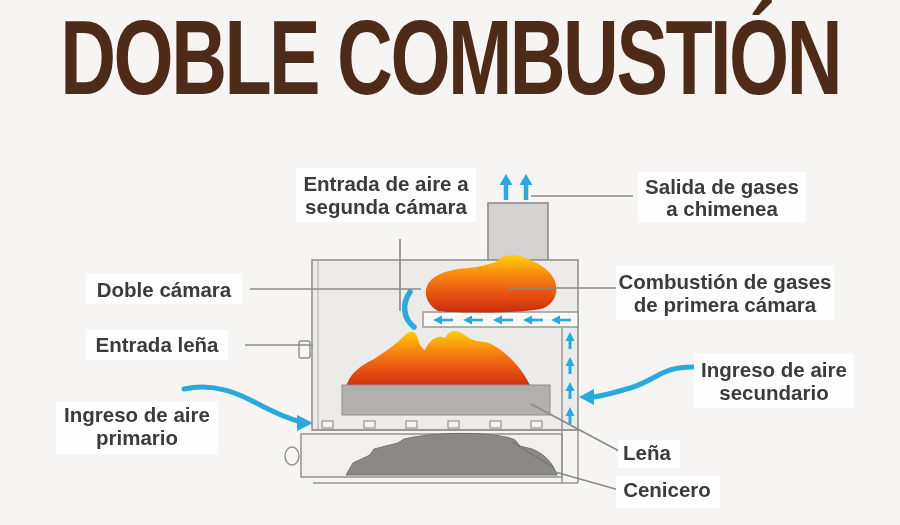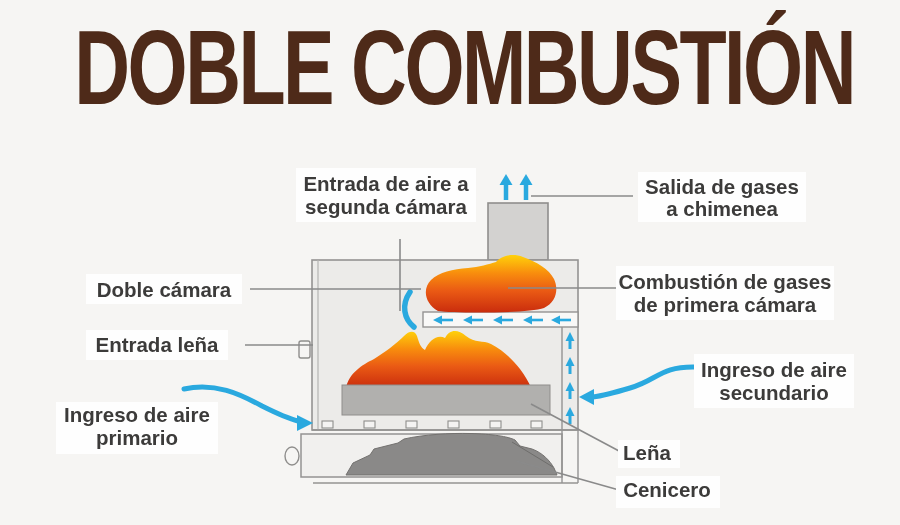--- a/index.html
+++ b/index.html
@@ -2,22 +2,22 @@
 <html><head>
 <meta charset="utf-8">
 <style>
   html,body{margin:0;padding:0;}
   body{
     width:900px;height:525px;position:relative;overflow:hidden;
     background:#f6f5f3;
     font-family:"Liberation Sans",sans-serif;
   }
   .title-wrap{
-    position:absolute;top:14px;left:0;width:900px;height:110px;
-    display:flex;align-items:flex-start;
+    position:absolute;top:4px;left:0;width:900px;height:110px;
+    display:flex;justify-content:center;align-items:flex-start;
   }
   .title-text{
     display:inline-block;white-space:nowrap;
     font-weight:bold;font-size:92px;line-height:1.0;letter-spacing:-3px;
     color:#4e2a19;
     transform:scale(0.84,1.15);transform-origin:center top;
   }
   svg{position:absolute;left:0;top:0;}
   text{
     font-family:"Liberation Sans",sans-serif;

